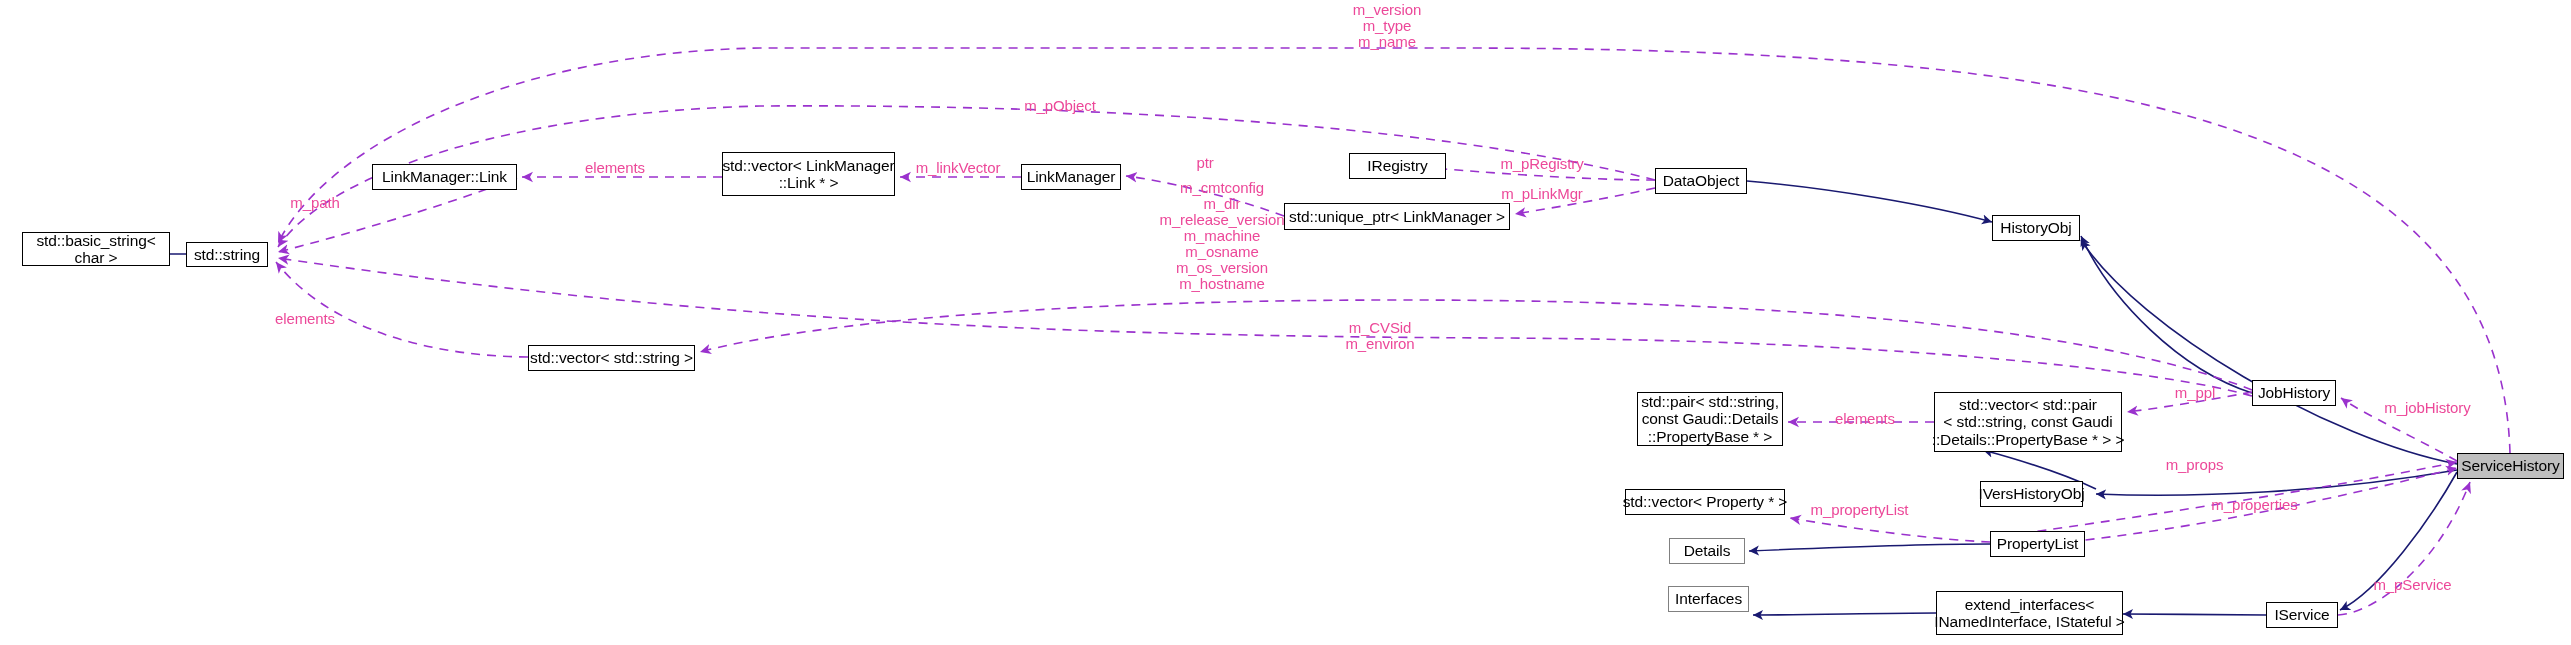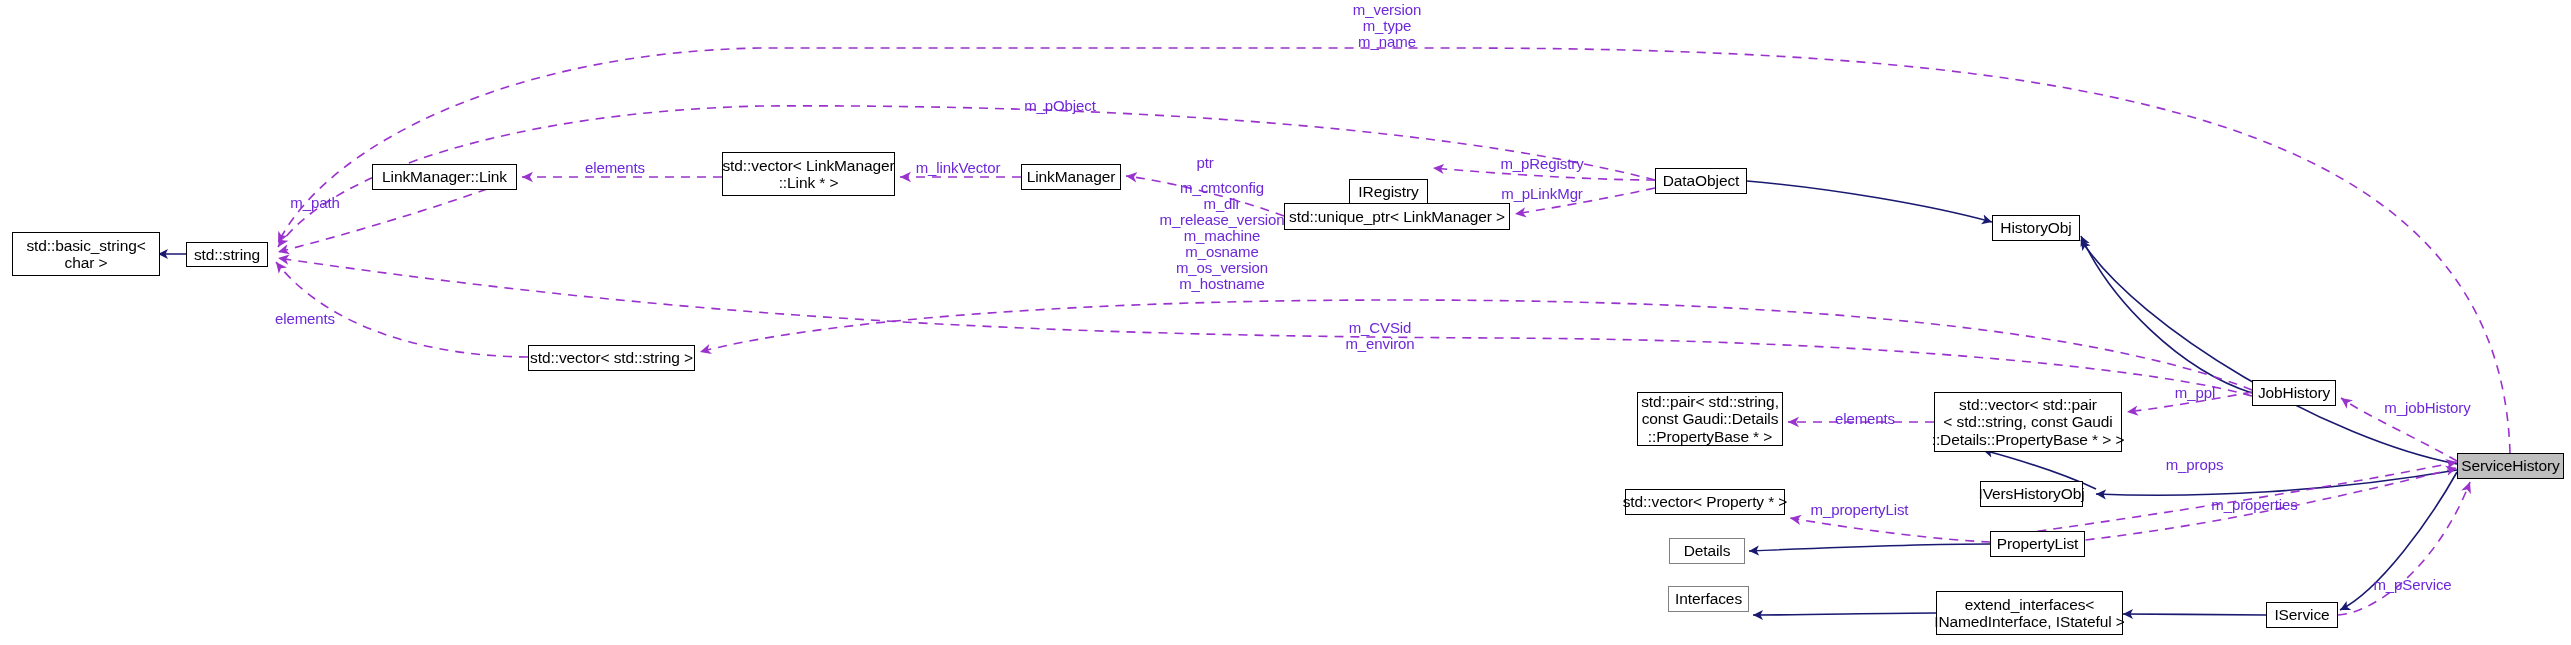--- a/index.html
+++ b/index.html
@@ -32,21 +32,21 @@
     white-space:pre;
     letter-spacing:-0.1px;
     z-index:3;
   }
   .node.gray-border{ border:1px solid #808080; }
   .node.highlight{ background:#bfbfbf; border:1px solid #000000; }
   .elabel{
     position:absolute;
     font-size:15px;
     line-height:16px;
-    color:#6d28d9;
+    color:#ec4899;
     white-space:pre;
     text-align:center;
     background:transparent;
     z-index:4;
     letter-spacing:-0.1px;
   }
 </style>
 </head>
 <body>
 
@@ -91,28 +91,28 @@
       <path d="M2252,392 C2210,400 2160,408 2127,412"></path>
       <path d="M2457,461 C2420,440 2360,412 2341,398"></path>
       <path d="M1990,538 C2120,520 2320,490 2457,462"></path>
       <path d="M1990,548 C2150,540 2330,500 2457,468"></path>
       <path d="M1990,542 C1940,540 1860,530 1790,518"></path>
       <path d="M2338,615 C2380,612 2440,560 2470,482"></path>
     </g>
   </svg>
 
   <div id="node-layer">
-      <div class="node" style="left: 12px; top: 232px; width: 148px; height: 44px;">std::basic_string&lt;
+      <div class="node" style="left: 22px; top: 232px; width: 148px; height: 34px;">std::basic_string&lt;
 char &gt;</div>
       <div class="node" style="left: 186px; top: 242px; width: 82px; height: 25px;">std::string</div>
       <div class="node" style="left: 372px; top: 164px; width: 145px; height: 26px;">LinkManager::Link</div>
       <div class="node" style="left: 722px; top: 152px; width: 173px; height: 44px;">std::vector&lt; LinkManager
 ::Link * &gt;</div>
       <div class="node" style="left: 1021px; top: 164px; width: 100px; height: 26px;">LinkManager</div>
-      <div class="node" style="left: 1349px; top: 153px; width: 79px; height: 26px; margin-top: 26px;">IRegistry</div>
+      <div class="node" style="left: 1349px; top: 153px; width: 97px; height: 26px;">IRegistry</div>
       <div class="node" style="left: 1284px; top: 203px; width: 226px; height: 27px;">std::unique_ptr&lt; LinkManager &gt;</div>
       <div class="node" style="left: 1655px; top: 168px; width: 92px; height: 26px;">DataObject</div>
       <div class="node" style="left: 1992px; top: 215px; width: 88px; height: 26px;">HistoryObj</div>
       <div class="node" style="left: 528px; top: 345px; width: 167px; height: 26px;">std::vector&lt; std::string &gt;</div>
       <div class="node" style="left: 1637px; top: 392px; width: 146px; height: 54px;">std::pair&lt; std::string,
 const Gaudi::Details
 ::PropertyBase * &gt;</div>
       <div class="node" style="left: 1934px; top: 392px; width: 188px; height: 60px;">std::vector&lt; std::pair
 &lt; std::string, const Gaudi
 ::Details::PropertyBase * &gt; &gt;</div>

